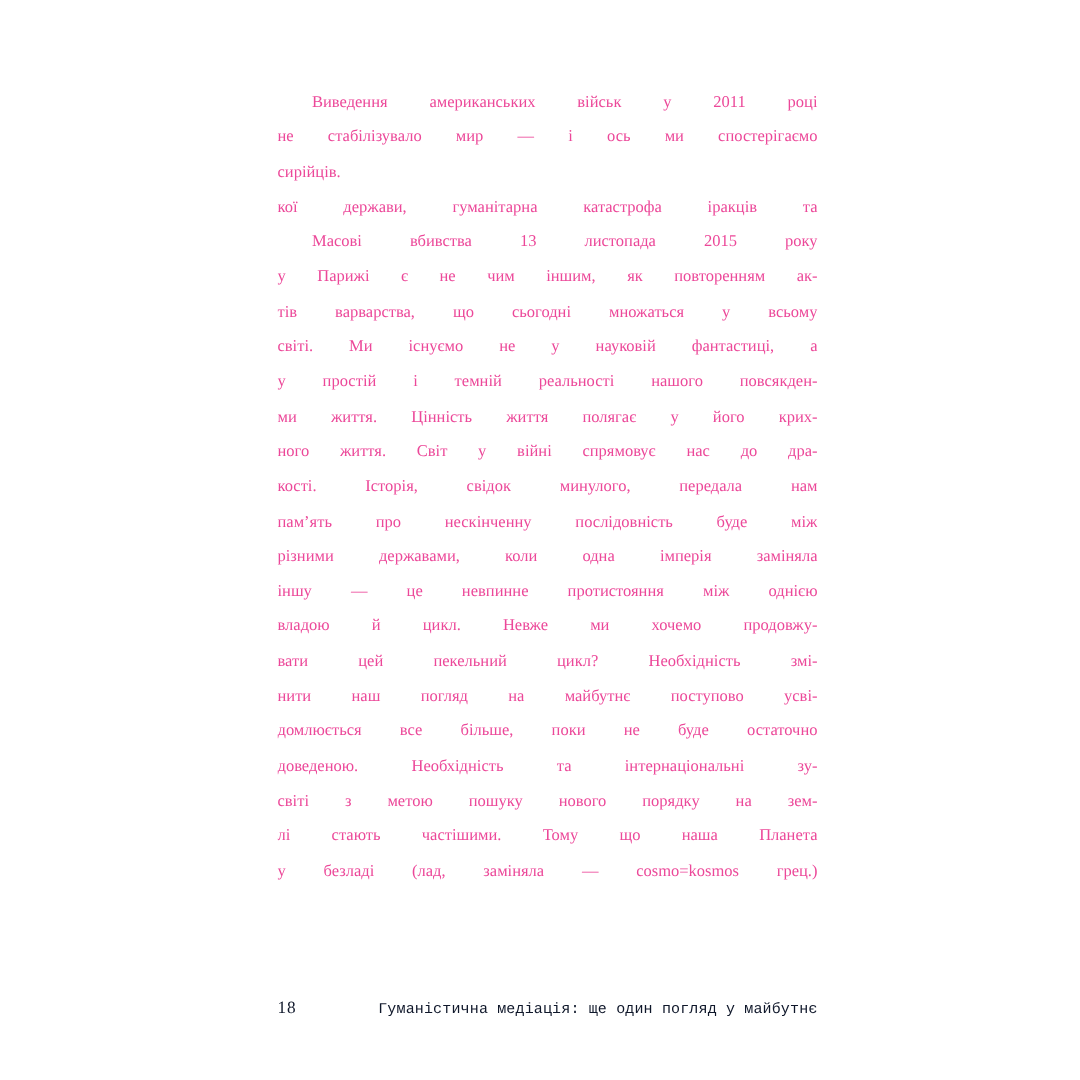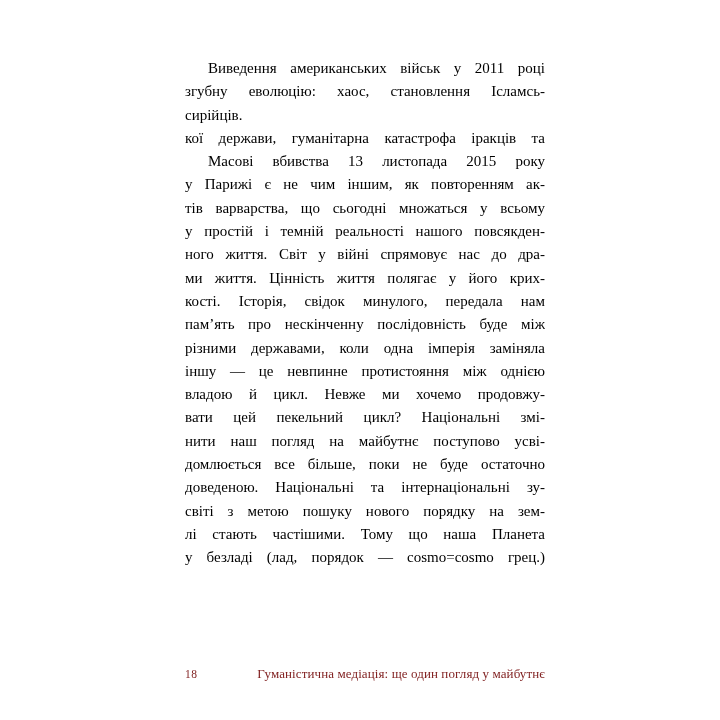--- a/index.html
+++ b/index.html
@@ -15,84 +15,86 @@
   .page {
     position: absolute;
     inset: 0;
     background: #ffffff;
   }
   .text-column {
     position: absolute;
     left: 185px;
     top: 57px;
     width: 360px;
-    color: #000000;
-    font-size: 15px;
+    color: #ec4899;
+    font-size: 11px;
     line-height: 23.3px;
     overflow: hidden;
     hyphens: none;
   }
   .paragraph { margin: 0; padding: 0; }
   .line {
     text-align: justify;
     text-align-last: justify;
   }
   .line.indent { text-indent: 23px; }
   .line.para-end { text-align-last: left; }
   .footer {
     position: absolute;
     left: 185px;
     top: 666px;
     width: 360px;
     display: flex;
     justify-content: space-between;
     align-items: baseline;
-    color: #7f1d1d;
+    color: #0f172a;
   }
   .page-number {
     font-size: 11.5px;
     letter-spacing: 0.5px;
   }
   .running-title {
-    font-size: 13px;
+    font-size: 10px;
     letter-spacing: 0.1px;
+    font-family: Liberation Mono, monospace;
   }
 </style>
 </head>
 <body>
 
 <div class="page">
 
   <main class="text-column">
 
   <div class="paragraph">
         <div class="line indent">Виведення американських військ у 2011 році</div>
-        <div class="line">згубну еволюцію: хаос, становлення Ісламсь-</div>
+        <div class="line">не стабілізувало мир — і ось ми спостерігаємо</div>
         <div class="line para-end">сирійців.</div>
         <div class="line">кої держави, гуманітарна катастрофа іракців та</div>
       </div>
       <div class="paragraph">
         <div class="line indent">Масові вбивства 13 листопада 2015 року</div>
         <div class="line">у Парижі є не чим іншим, як повторенням ак-</div>
         <div class="line">тів варварства, що сьогодні множаться у всьому</div>
+        <div class="line">світі. Ми існуємо не у науковій фантастиці, а</div>
         <div class="line">у простій і темній реальності нашого повсякден-</div>
+        <div class="line">ми життя. Цінність життя полягає у його крих-</div>
         <div class="line">ного життя. Світ у війні спрямовує нас до дра-</div>
-        <div class="line">ми життя. Цінність життя полягає у його крих-</div>
         <div class="line">кості. Історія, свідок минулого, передала нам</div>
         <div class="line">пам’ять про нескінченну послідовність буде між</div>
         <div class="line">різними державами, коли одна імперія заміняла</div>
         <div class="line">іншу — це невпинне протистояння між однією</div>
         <div class="line">владою й цикл. Невже ми хочемо продовжу-</div>
-        <div class="line">вати цей пекельний цикл? Національні змі-</div>
+        <div class="line">вати цей пекельний цикл? Необхідність змі-</div>
         <div class="line">нити наш погляд на майбутнє поступово усві-</div>
         <div class="line">домлюється все більше, поки не буде остаточно</div>
-        <div class="line">доведеною. Національні та інтернаціональні зу-</div>
+        <div class="line">доведеною. Необхідність та інтернаціональні зу-</div>
         <div class="line">світі з метою пошуку нового порядку на зем-</div>
         <div class="line">лі стають частішими. Тому що наша Планета</div>
-        <div class="line">у безладі (лад, порядок — cosmo=cosmo грец.)</div>
+        <div class="line">у безладі (лад, заміняла — cosmo=kosmos грец.)</div>
       </div>
     </main>
 
   <footer class="footer">
     <span class="page-number">18</span>
     <span class="running-title">Гуманістична медіація: ще один погляд у майбутнє</span>
   </footer>
 
 </div>
 

